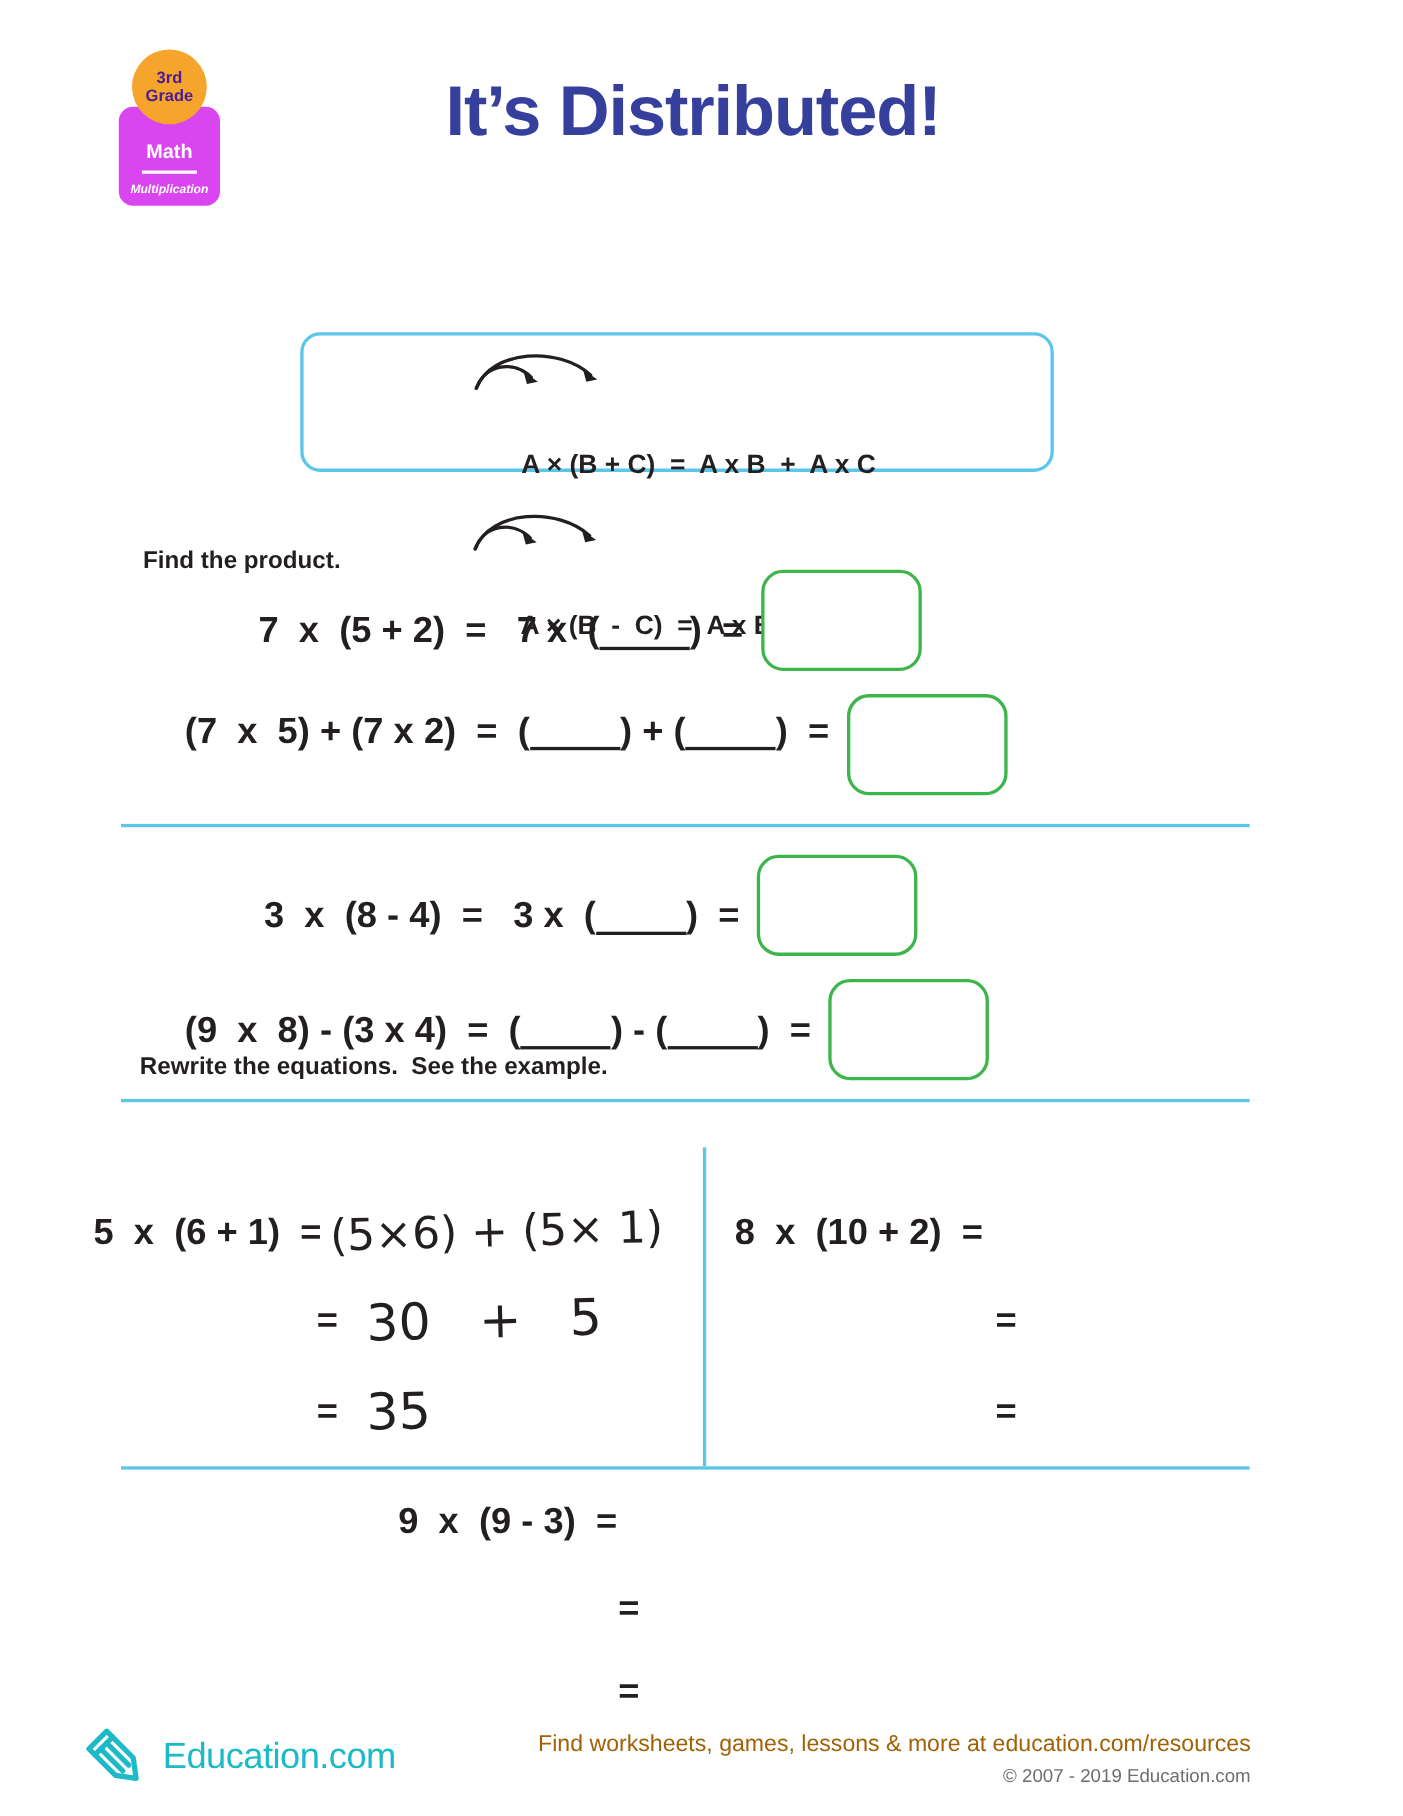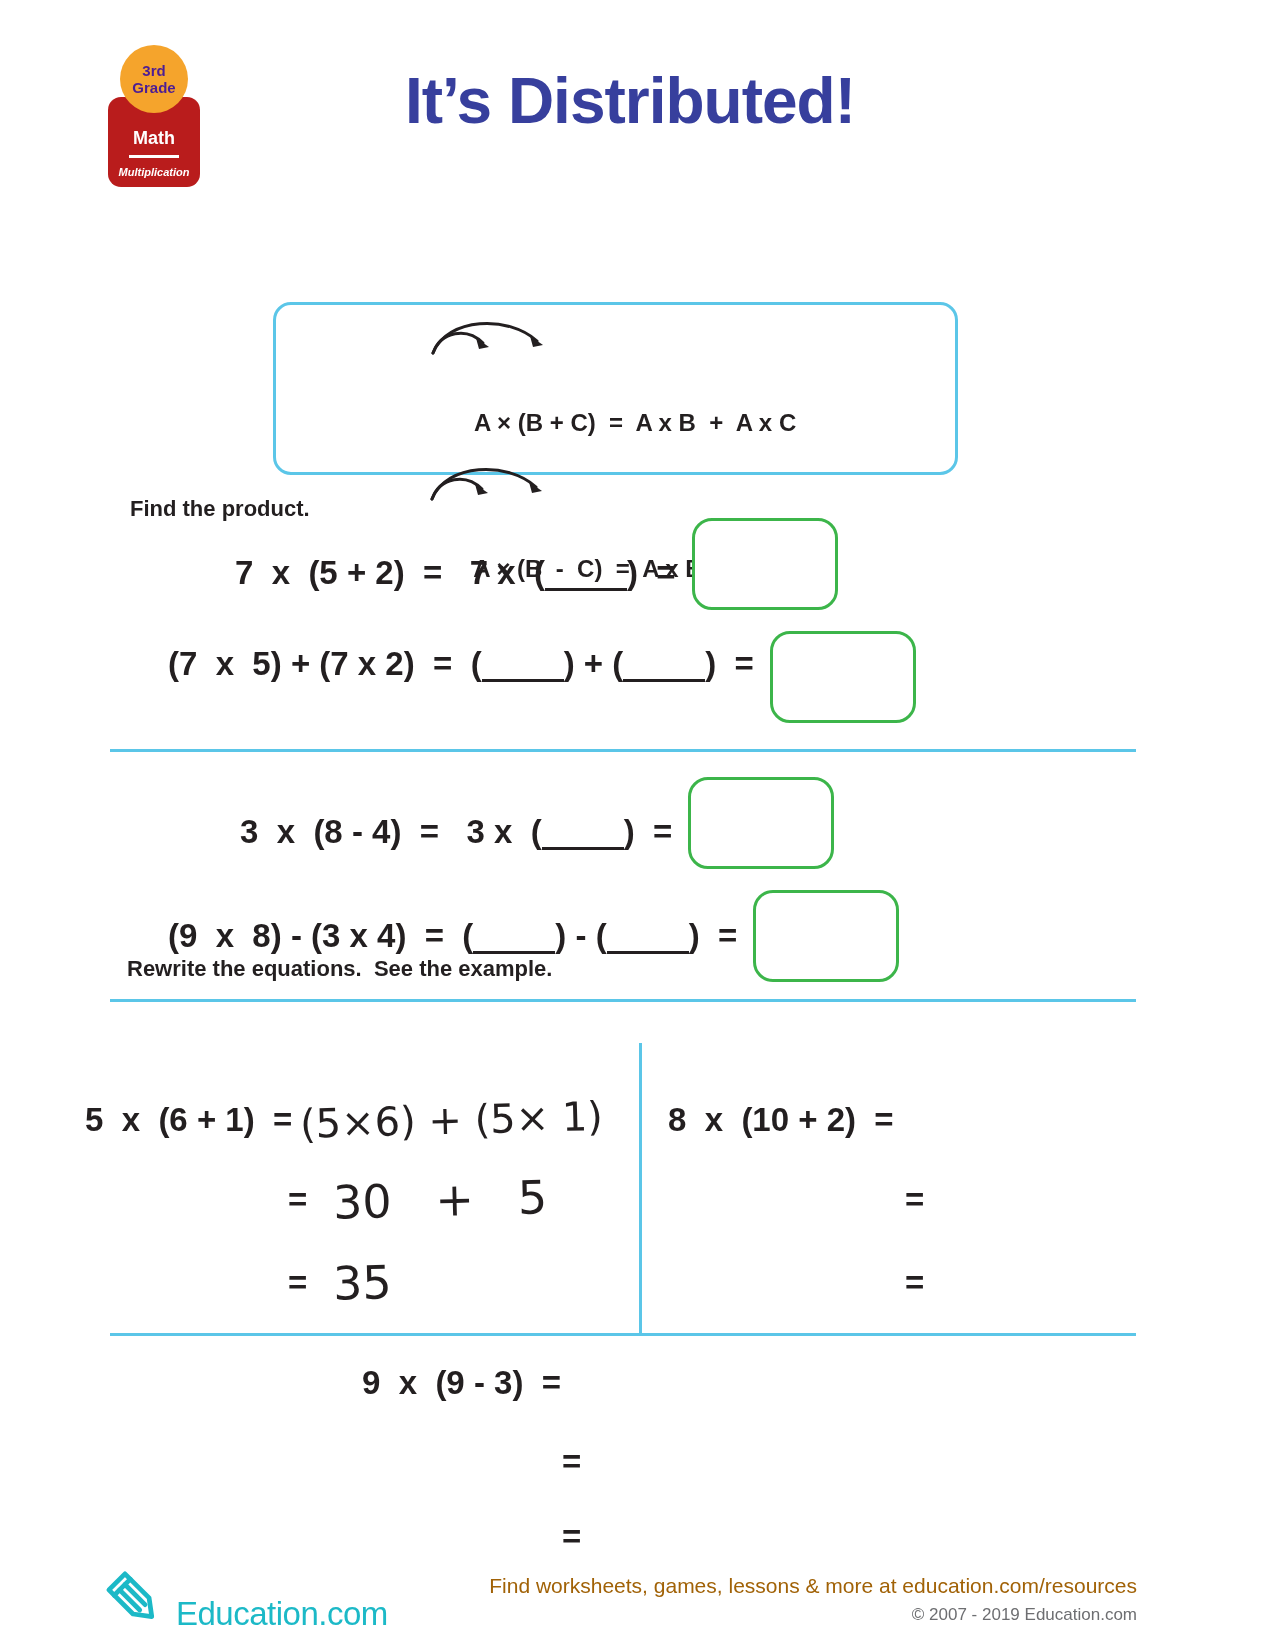--- a/index.html
+++ b/index.html
@@ -12,39 +12,39 @@
 
   
   .badge-circle {
     left:120px; top:45px; width:68px; height:68px; border-radius:50%;
     background:#f5a42c; color:#4c1d95; z-index:2;
     display:flex; flex-direction:column; align-items:center; justify-content:center;
     font-weight:bold; font-size:15px; line-height:1.15; text-align:center;
   }
   .badge-rect {
     left:108px; top:97px; width:92px; height:90px; border-radius:13px;
-    background:#b91c1c; color:#fff; z-index:1; box-sizing:border-box;
+    background:#d946ef; color:#fff; z-index:1; box-sizing:border-box;
     display:flex; flex-direction:column; align-items:center; justify-content:flex-end;
     padding-bottom:9px;
   }
   .badge-subject { font-weight:bold; font-size:18px; }
   .badge-divider { width:50px; height:3px; background:#fff; margin:6px 0 8px; }
   .badge-topic { font-weight:bold; font-size:11px;font-style:italic; }
 
   
   .title {
     left:290px; top:64px; width:680px; text-align:center;
     font-weight:bold; font-size:64px; letter-spacing:-1px; color:#373f9d;
   }
   .intro { left:280px; top:164px; width:692px; font-size:21.5px; font-weight:bold; line-height:1.4; }
   .intro .it { font-style:italic; }
 
   
   .fbox {
-    left:273px; top:302px; width:685px; height:173px; box-sizing:border-box;
+    left:273px; top:302px; width:685px; height:127px; box-sizing:border-box;
     border:3px solid #5bc6e8; border-radius:18px;
     display:flex; flex-direction:column; align-items:center; padding-top:48px; row-gap:34px;
   }
   .formula { position:relative; font-weight:bold; font-size:24px; white-space:pre; }
   .formula svg { position:absolute; left:-10px; top:-38px; }
 
   
   .h1 { font-size:22px; font-weight:bold; white-space:pre; }
   .find-heading { left:130px; top:496px; }
   .rewrite-heading { left:127px; top:956px; }
@@ -81,21 +81,21 @@
   .ex-l2 { left:288px; top:1165px; }
   .ex-l3 { left:288px; top:1248px; }
   .ex-r1 { left:668px; top:1085px; }
   .ex-r2 { left:905px; top:1165px; }
   .ex-r3 { left:905px; top:1248px; }
   .b1 { left:362px; top:1348px; }
   .b2 { left:562px; top:1427px; }
   .b3 { left:562px; top:1502px; }
 
   
-  .footer-logo { left:97px; top:1560px; display:flex; align-items:flex-end; gap:7px; }
+  .footer-logo { left:69px; top:1560px; display:flex; align-items:center; gap:7px; }
   .brand { font-size:33px; color:#1cb9c7; letter-spacing:-0.5px; line-height:1; margin-bottom:4px; }
   .f-right { right:138px; top:1574px; text-align:right; }
   .f-line1 { font-size:21px; color:#a16207; }
   .f-line2 { font-size:17px; color:#6d6e71; margin-top:7px; }
 </style>
 </head>
 <body>
 
 <div class="sheet">
 

